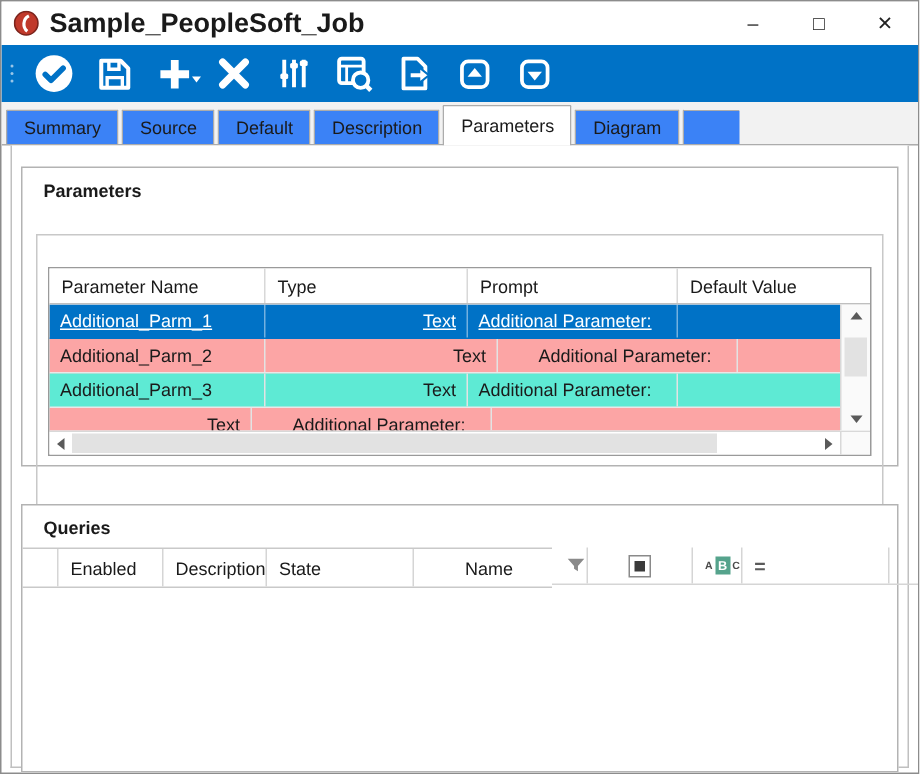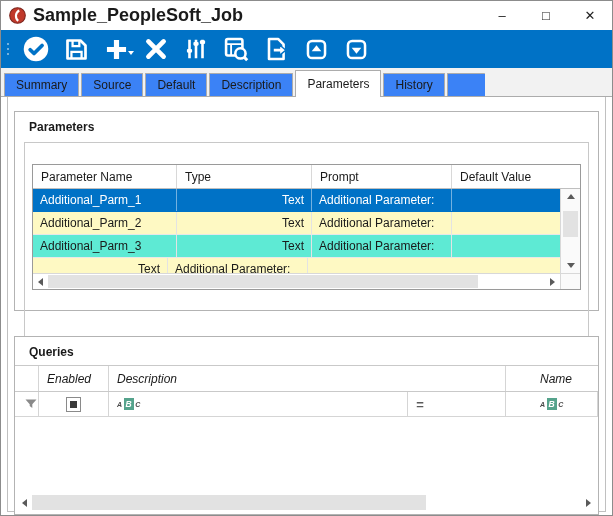--- a/index.html
+++ b/index.html
@@ -36,32 +36,32 @@
   .tab.selected { background: #fff; height: 27px; margin-bottom: -1px; padding-bottom: 1px; z-index: 2; }
   .tab.clipped { width: 38px; overflow: hidden; padding-right: 0; border-right: none; margin-right: 0; }
   
   .page { position: absolute; left: 6px; right: 6px; top: 96px; bottom: 3px;
           border: 1px solid #C0C0C0; border-top: none; background: #fff; }
   .groupbox { position: absolute; left: 6px; right: 6px; border: 1px solid #B3B3B3; background: #fff; }
   .groupbox-label { font-weight: bold; padding: 8px 0 0 14px; }
   #params-group { top: 14px; height: 200px; }
   #queries-group { top: 239px; height: 179px; }
   
-  .inner-panel { position: absolute; top: 30px; left: 9px; right: 9px; height: 202px; border: 1px solid #C8C8C8; }
+  .inner-panel { position: absolute; top: 44px; left: 9px; right: 9px; height: 202px; border: 1px solid #C8C8C8; }
   .grid { position: absolute; top: 21px; left: 7px; right: 7px; height: 126px;
           border: 1px solid #9A9A9A; display: flex; flex-direction: column; background: #fff; }
   .grid-header { display: flex; height: 24px; border-bottom: 1px solid #BFBFBF; background: #fff; }
   .ghc { display: flex; align-items: center; padding-left: 8px; border-right: 1px solid #D8D8D8; }
   .ghc:last-child { border-right: none; flex: 1; }
   .c-name { width: 144px; } .c-type { width: 135px; } .c-prompt { width: 140px; } .c-default { width: 114px; }
   .grid-mid { display: flex; flex: 1; overflow: hidden; }
   .grid-body { flex: 1; overflow: hidden; }
   .grid-row { display: flex; height: 23px; border-bottom: 1px solid #E8E8E8; background: #5eead4; }
-  .grid-row.alt { background: #fef9c3; }
-  .grid-row.selected { background: #0072C6; color: #fff; border-bottom-color: #0072C6; }
+  .grid-row.alt { background: #fca5a5; gap: 20px; }
+  .grid-row.selected { background: #0072C6; color: #fff; border-bottom-color: #0072C6; text-decoration: underline; }
   .gc { display: flex; align-items: center; padding: 0 7px; border-right: 1px solid #E3E3E3; overflow: hidden; white-space: nowrap; }
   .grid-row.selected .gc { border-right-color: rgba(255,255,255,.45); }
   .gc.c-type { justify-content: flex-end; }
   .gc.c-default { flex: 1; border-right: none; }
   
   .vscroll { width: 20px; background: #FAFAFA; border-left: 1px solid #D8D8D8; position: relative; flex: none; }
   .vthumb { position: absolute; top: 22px; left: 2px; right: 2px; height: 26px; background: #E2E2E2; }
   .sb-arrow { position: absolute; left: 0; right: 0; height: 15px; display: flex; align-items: center; justify-content: center; }
   .sb-arrow.up { top: 0; } .sb-arrow.down { bottom: 0; }
   .tri-up   { width:0; height:0; border-left:4px solid transparent; border-right:4px solid transparent; border-bottom:5px solid #5A5A5A; }
@@ -69,21 +69,21 @@
   .tri-left { width:0; height:0; border-top:4px solid transparent; border-bottom:4px solid transparent; border-right:5px solid #5A5A5A; }
   .tri-right{ width:0; height:0; border-top:4px solid transparent; border-bottom:4px solid transparent; border-left:5px solid #5A5A5A; }
   .grid-bottom { display: flex; height: 16px; border-top: 1px solid #D8D8D8; flex: none; }
   .hscroll { flex: 1; display: flex; align-items: stretch; background: #fff; }
   .h-arrow { width: 15px; display: flex; align-items: center; justify-content: center; flex: none; }
   .hthumb { background: #E2E2E2; margin: 1px 0; }
   .hthumb.params { width: 430px; }
   .htrack { flex: 1; }
   .corner { width: 20px; background: #FAFAFA; border-left: 1px solid #D8D8D8; flex: none; }
   
-  .qtable { position: absolute; top: 28px; left: 0; right: 0; bottom: 0; display: flex; flex-direction: column; font-style: italic; }
+  .qtable { position: absolute; top: 28px; left: 0; right: 0; bottom: 0; display: flex; flex-direction: row; }
   .qheader { display: flex; height: 27px; border-top: 1px solid #C9C9C9; border-bottom: 1px solid #C9C9C9; }
   .qhc { display: flex; align-items: center; padding-left: 8px; border-right: 1px solid #D5D5D5; }
   .q-filtercol { width: 24px; padding-left: 0; justify-content: center; flex: none; }
   .q-enabled { width: 70px; flex: none; }
   .q-desc { flex: 1; }
   .q-state { width: 98px; flex: none; }
   .q-name { width: 66px; flex: none; border-right: none; margin-left: 26px; }
   .qfilter { display: flex; height: 25px; border-bottom: 1px solid #D5D5D5; }
   .qfc { display: flex; align-items: center; padding-left: 8px; border-right: 1px solid #D5D5D5; }
   .q-enabled.qfc { justify-content: center; padding-left: 0; }
@@ -201,21 +201,21 @@
     <div class="tab">
         <span>Default</span>
       </div>
     <div class="tab">
         <span>Description</span>
       </div>
     <div class="tab selected">
         <span>Parameters</span>
       </div>
     <div class="tab">
-        <span>History</span>
+        <span>Diagram</span>
       </div>
     <div class="tab clipped"></div>
 
   </div>
 
   <div class="page">
 
     <div class="groupbox" id="params-group">
       <div class="groupbox-label">Parameters</div>
       <div class="inner-panel">
@@ -284,20 +284,21 @@
     </div>
 
     <div class="groupbox" id="queries-group">
       <div class="groupbox-label">Queries</div>
       <div class="qtable">
 
         <div class="qheader">
           <div class="qhc q-filtercol"></div>
           <div class="qhc q-enabled">Enabled</div>
           <div class="qhc q-desc">Description</div>
+          <div class="qhc q-state">State</div>
           <div class="qhc q-name">Name</div>
         </div>
 
         <div class="qfilter">
           <div class="qfc q-filtercol">
             <svg width="12" height="11" viewBox="0 0 12 11">
               <path d="M0.5 0.5 h11 L7.3 5.3 v3.6 l-2.6 -1.8 V5.3 z" fill="#8A8A8A"></path>
             </svg>
           </div>
           <div class="qfc q-enabled">

